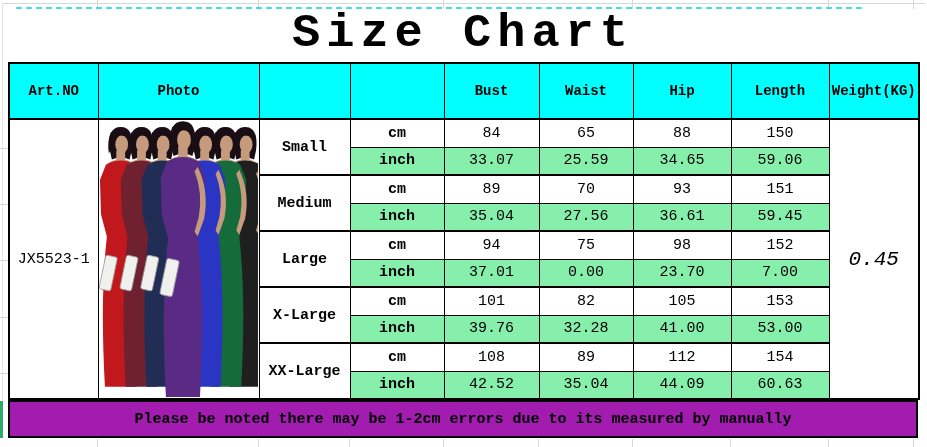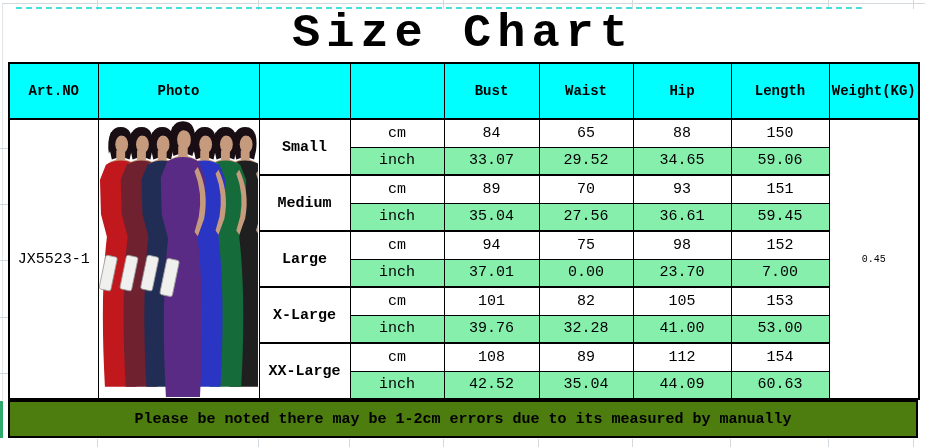--- a/index.html
+++ b/index.html
@@ -17,28 +17,28 @@
   }
   .sizechart th,.sizechart td{
     border:1px solid #000;padding:0;text-align:center;vertical-align:middle;overflow:hidden;
   }
   .sizechart thead tr{height:56px;}
   .sizechart thead th{background:#00ffff;font-weight:bold;font-size:14px;border-bottom:2px solid #000;}
   .sizechart tbody tr{height:28px;font-size:15px;}
   .sizechart tbody tr.block-start td{border-top:2px solid #000;}
   .sizechart tbody tr.inch-row td{background:#86efac;}
   .sizechart td.size-name{font-weight:bold;background:#fff !important;}
-  .sizechart td.unit{font-weight:normal;}
+  .sizechart td.unit{font-weight:bold;}
   .sizechart td.artno{background:#fff !important;font-size:15px;}
-  .sizechart td.weight{background:#fff !important;font-size:10px;}
+  .sizechart td.weight{background:#fff !important;font-size:21px;font-style:italic;}
   .sizechart td.photo-cell{background:#fff !important;padding:0;}
   .photo-cell svg{display:block;}
   .note{
     position:absolute;left:8px;top:400px;width:906px;height:34px;border:2px solid #000;
-    background:#4d7c0f;display:flex;align-items:center;justify-content:center;
+    background:#a21caf;display:flex;align-items:center;justify-content:center;
     font-size:15px;font-weight:bold;white-space:nowrap;
   }
   .gl{position:absolute;background:#d3d8dc;}
   .gl-faint{position:absolute;background:#e2e6e9;}
   .pb-dash{position:absolute;left:16px;top:7px;width:846px;height:0;border-top:2px dashed #1fd6d6;opacity:.8;}
   .pb-green{position:absolute;background:#2fa86b;}
 </style>
 </head>
 <body>
 
@@ -190,21 +190,21 @@
           <td class="unit">cm</td>
           <td>84</td>
           <td>65</td>
           <td>88</td>
           <td>150</td>
           <td rowspan="10" class="weight">0.45</td>
         </tr>
         <tr class="inch-row">
           <td class="unit">inch</td>
           <td>33.07</td>
-          <td>29.52</td>
+          <td>25.59</td>
           <td>34.65</td>
           <td>59.06</td>
         </tr>
         <tr class="cm-row block-start">
           <td rowspan="2" class="size-name">Medium</td>
           <td class="unit">cm</td>
           <td>89</td>
           <td>70</td>
           <td>93</td>
           <td>151</td>

